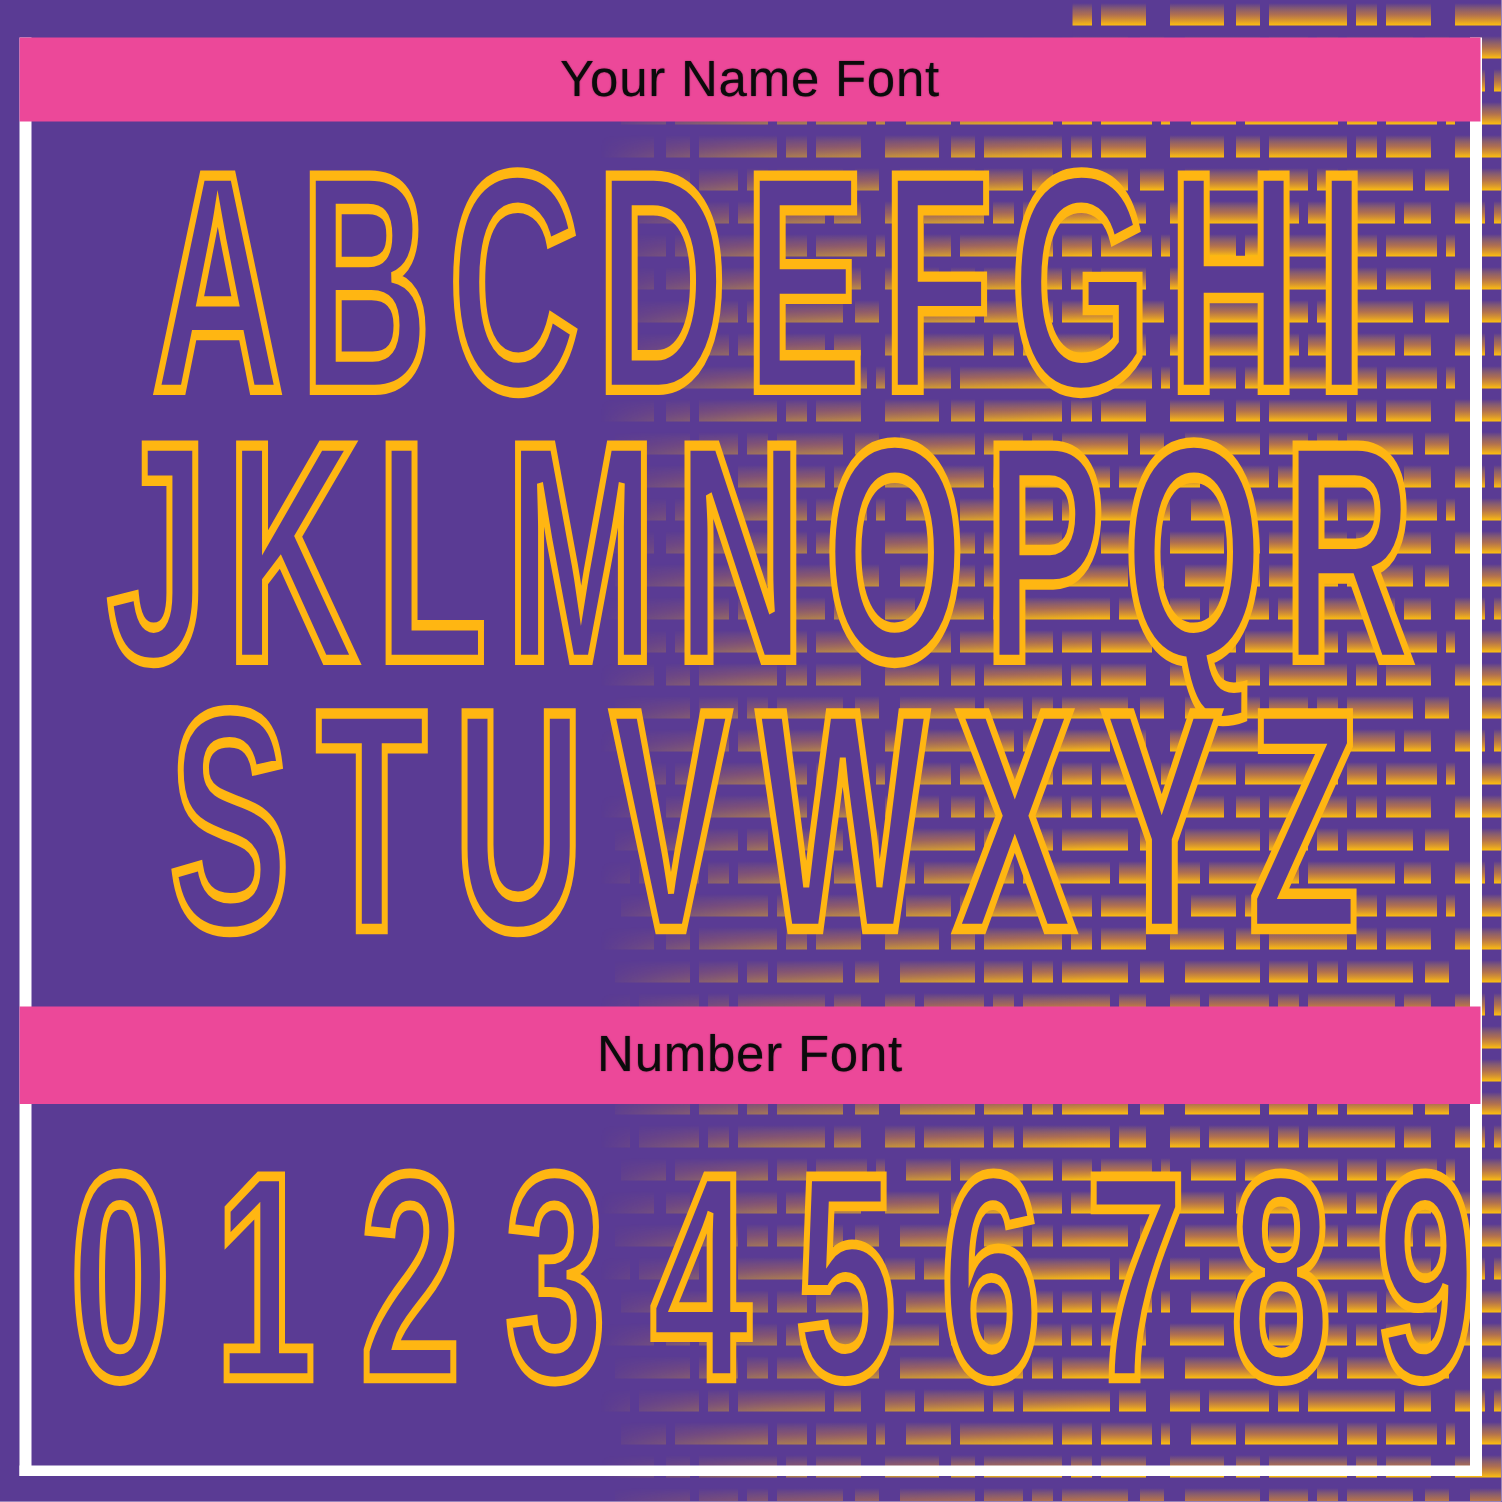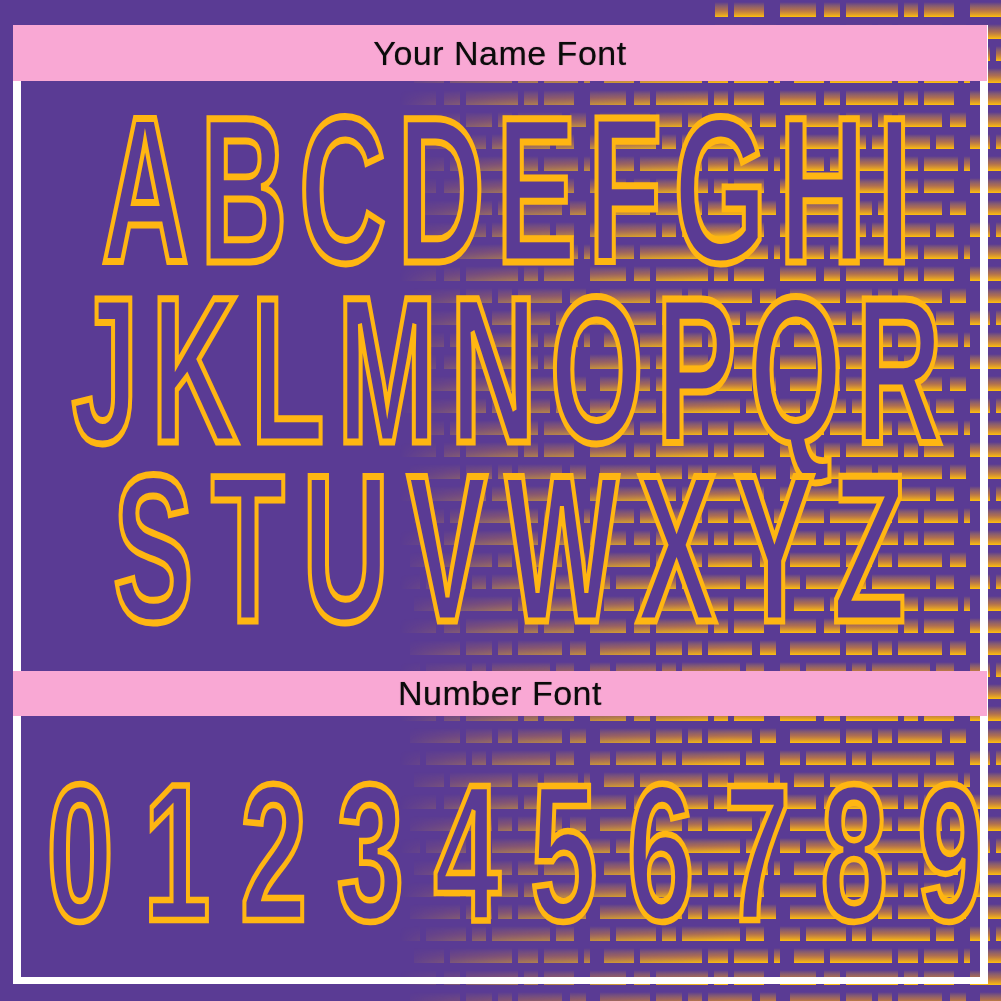--- a/index.html
+++ b/index.html
@@ -26,25 +26,25 @@
     white-space:nowrap;
     transform-origin:50% 50%;
   }
   .row-1{top:129px;letter-spacing:12px;padding-left:12px;transform:scale(1,1.73);}
   .row-2{top:309px;letter-spacing:13px;padding-left:13px;transform:scale(1,1.73);}
   .row-3{top:488px;letter-spacing:18px;padding-left:18px;transform:scale(1,1.74);}
   .row-num{top:792px;letter-spacing:30px;padding-left:30px;transform:scale(1,1.63);}
 
   
   .banner{
-    position:absolute;left:13px;width:974px;background:#f9a8d4;z-index:4;
+    position:absolute;left:13px;width:974px;background:#ec4899;z-index:4;
     display:flex;align-items:center;justify-content:center;
   }
   .banner-1{top:25px;height:56px;}
-  .banner-2{top:671px;height:45px;}
+  .banner-2{top:671px;height:65px;}
   .banner-label{
     font-family:"Liberation Sans",sans-serif;font-size:34px;font-weight:400;
     color:#0B0B0B;letter-spacing:0.5px;text-shadow:0 0 1px rgba(0,0,0,0.55);
   }
   .frame-line{position:absolute;background:#FFFFFF;z-index:4;}
   .frame-left{left:13px;top:25px;width:8px;height:959px;}
   .frame-right{left:980px;top:25px;width:8px;height:959px;}
   .frame-bottom{left:13px;top:977px;width:975px;height:7px;}
 </style>
 </head>

